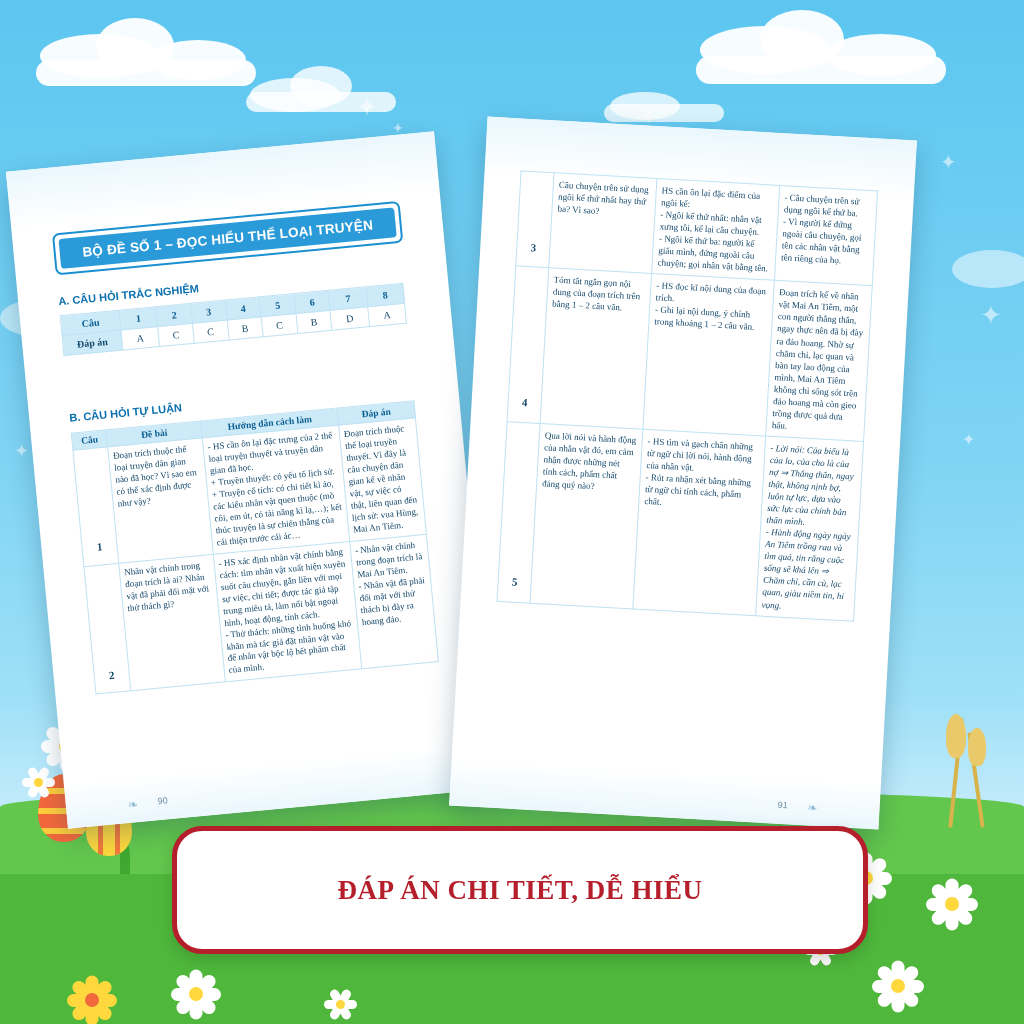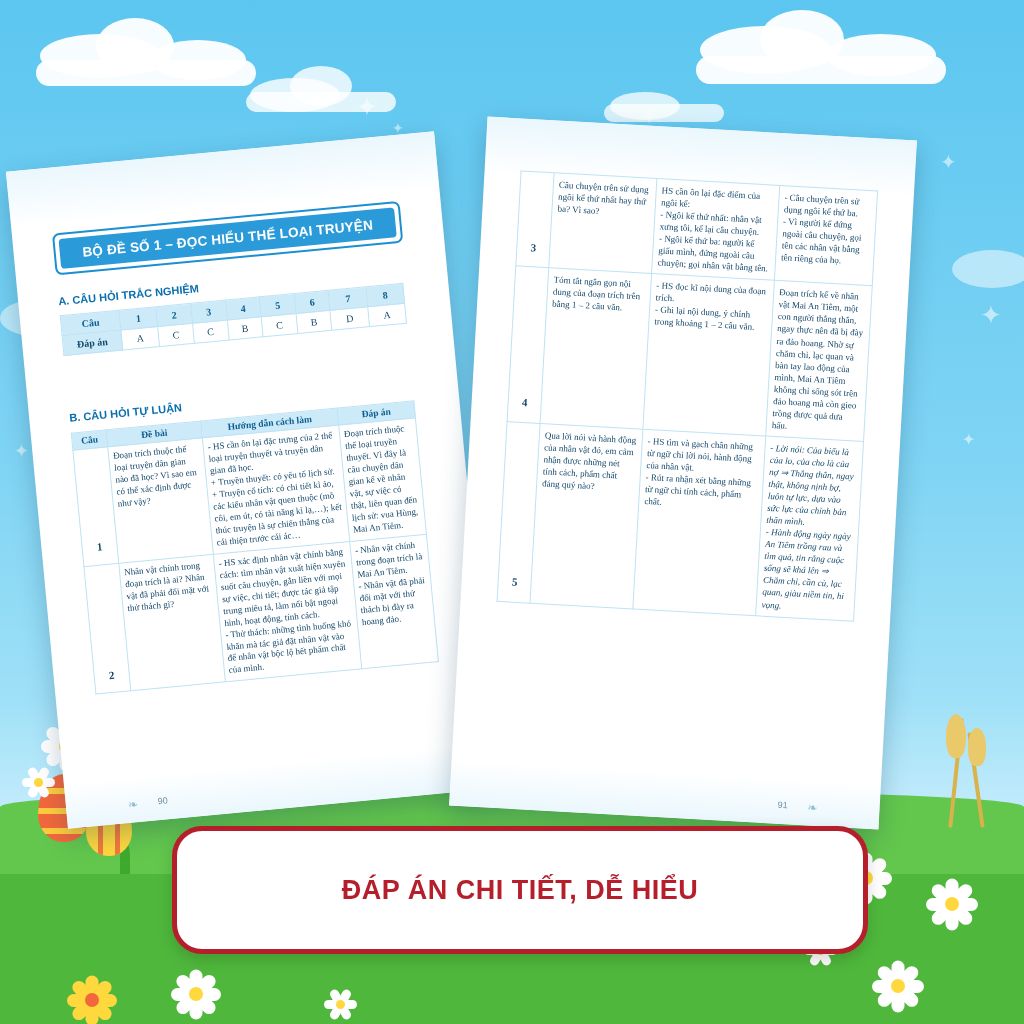--- a/index.html
+++ b/index.html
@@ -77,21 +77,21 @@
   .it{font-style:italic;}
   .pgnum{position:absolute;bottom:14px;font-size:9px;color:#6d8ea3;font-family:"Liberation Sans",sans-serif;}
   .sprig{position:absolute;bottom:10px;color:#8fbdd4;font-size:12px;}
   
   .cta{
     position:absolute;left:172px;top:826px;width:686px;height:118px;
     background:#ffffff;border:5px solid #b51f2c;border-radius:30px;
     display:flex;flex-direction:column;align-items:center;justify-content:center;gap:6px;
     box-shadow:0 6px 16px rgba(0,0,0,.16);
   }
-  .cta .l1{color:#b51f2c;font-weight:bold;font-size:27px;letter-spacing:.5px;font-family:Liberation Sans, sans-serif;}
+  .cta .l1{color:#b51f2c;font-weight:bold;font-size:27px;letter-spacing:.5px;font-family:Liberation Serif, serif;}
   .cta .l2{color:#1a8fd0;font-weight:bold;font-size:27px;letter-spacing:.5px;font-family:"Liberation Sans",sans-serif;}
 </style>
 </head>
 <body>
 
 <div class="sky"></div>
 
 <div>
   <div class="cloud" style="left:40px;top:34px;width:120px;height:44px;"></div>
   <div class="cloud" style="left:96px;top:18px;width:78px;height:56px;"></div>

